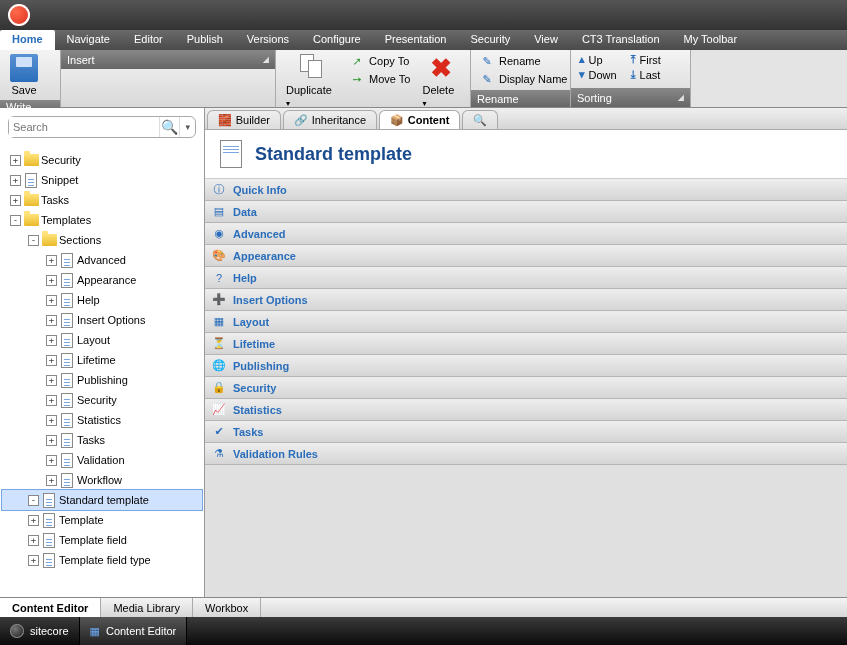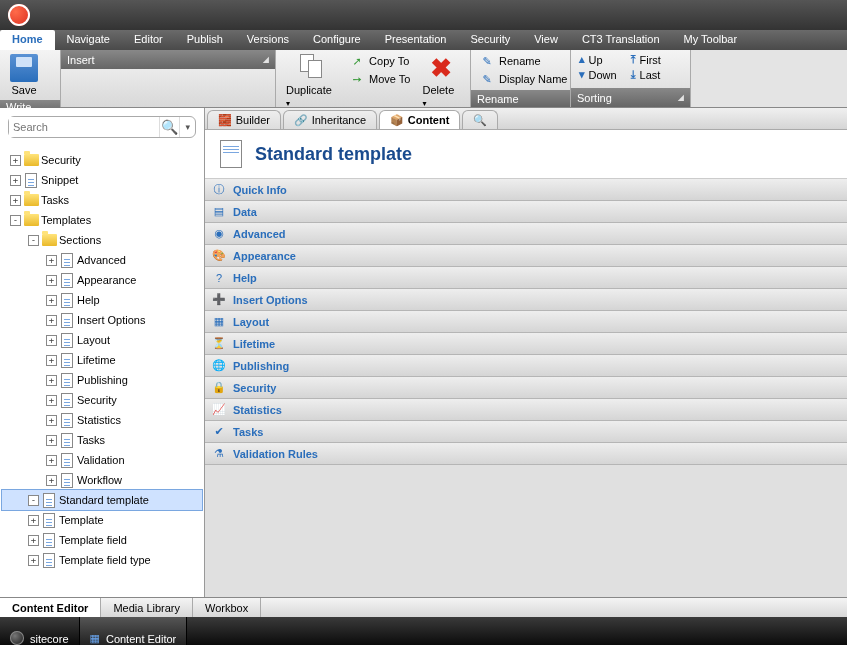--- a/index.html
+++ b/index.html
@@ -55,21 +55,21 @@
 .ctab.active { background:#fff; font-weight:bold; }
 .contenthead { display:flex; align-items:center; gap:10px; padding:10px 12px; background:#fff; border-bottom:1px solid #ccc; }
 .contenthead h1 { color:#1a4b8e; font-size:18px; font-weight:bold; }
 .sections { background:#e0e0e0; flex:1; overflow:auto; }
 .section { display:flex; align-items:center; gap:6px; height:22px; padding:0 6px; background:linear-gradient(to bottom,#eee,#d5d5d5); border-bottom:1px solid #b5b5b5; cursor:pointer; }
 .section .sname { color:#2a6ebb; font-weight:bold; font-size:11px; }
 .bottombar { height:20px; background:linear-gradient(to bottom,#f4f4f4,#d8d8d8); border-top:1px solid #888; display:flex; align-items:stretch; }
 .btab { padding:3px 12px; font-size:11px; cursor:pointer; border-right:1px solid #aaa; display:flex; align-items:center; }
 .btab.active { background:#fff; font-weight:bold; }
 .taskbar { height:28px; background:linear-gradient(to bottom,#3a3a3a,#0b0b0b); display:flex; align-items:center; color:#fff; }
-.tbitem { display:flex; align-items:flex-end; gap:6px; padding:0 10px; height:100%; border-right:1px solid #000; cursor:pointer; }
+.tbitem { display:flex; align-items:center; gap:6px; padding:0 10px; height:100%; border-right:1px solid #000; cursor:pointer; }
 .tbitem.raised { background:linear-gradient(to bottom,#555,#222); }
 .scball { width:14px; height:14px; border-radius:50%; background:radial-gradient(circle at 35% 35%, #777, #111); box-shadow:0 0 0 1px #888 inset; }
 </style>
 </head>
 <body>
 
 <div class="titlebar">
   <div class="logo"></div>
 </div>
 

